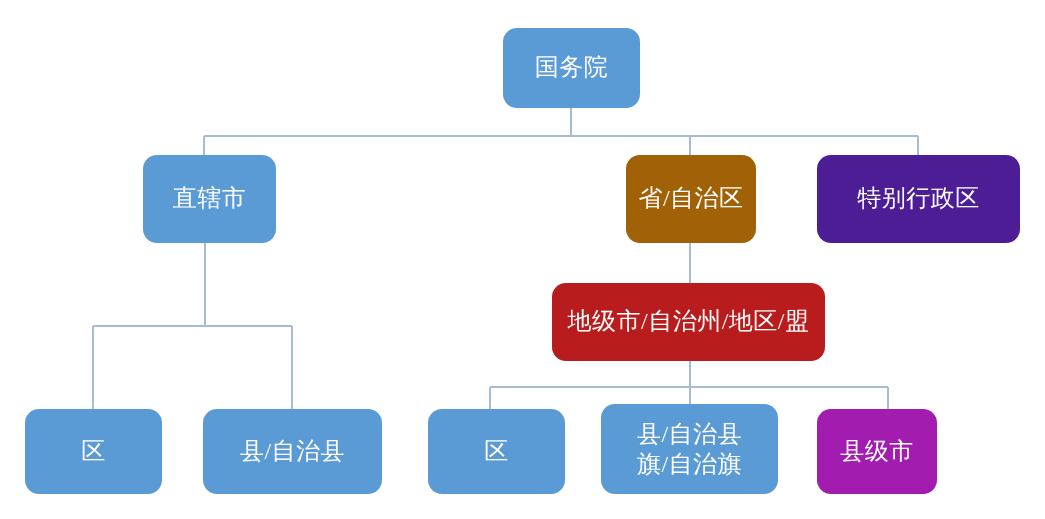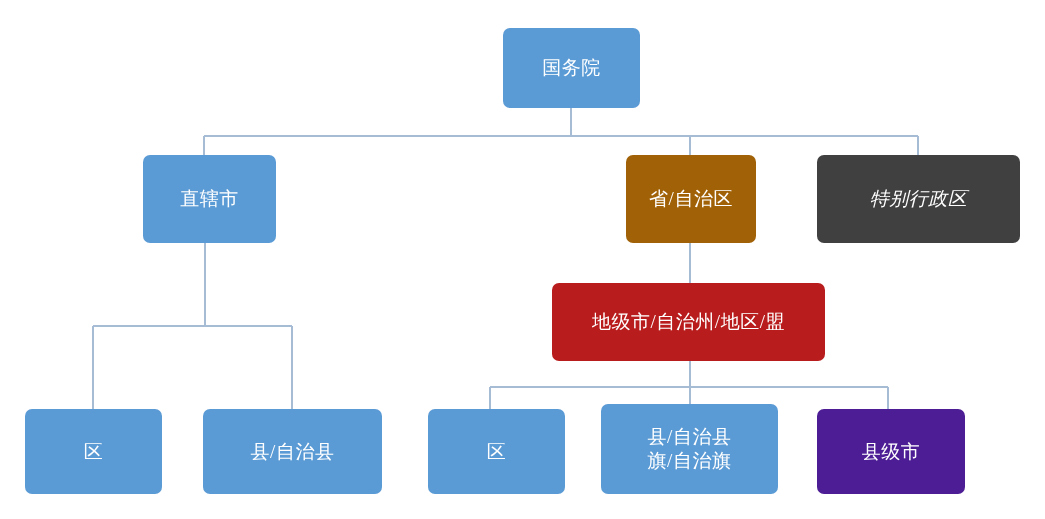--- a/index.html
+++ b/index.html
@@ -23,27 +23,27 @@
     left: 0;
     top: 0;
     width: 1045px;
     height: 519px;
     pointer-events: none;
   }
   .node {
     position: absolute;
     box-sizing: border-box;
     background: #5B9BD5;
-    border-radius: 7px;
+    border-radius: 14px;
     color: #ffffff;
     display: flex;
     align-items: center;
     justify-content: center;
     text-align: center;
-    font-size: 19px;
+    font-size: 24px;
     line-height: 1.22;
     letter-spacing: 0.5px;
     white-space: pre-line;
     padding: 2px 6px;
   }
   .node.two-line {
     line-height: 1.25;
   }
 </style>
 </head>
@@ -67,23 +67,23 @@
       <line x1="490" y1="387" x2="888" y2="387" stroke="#A6BCD4" stroke-width="1.6" shape-rendering="crispEdges"></line>
       <line x1="490" y1="387" x2="490" y2="409" stroke="#A6BCD4" stroke-width="1.6" shape-rendering="crispEdges"></line>
       <line x1="690" y1="387" x2="690" y2="409" stroke="#A6BCD4" stroke-width="1.6" shape-rendering="crispEdges"></line>
       <line x1="888" y1="387" x2="888" y2="409" stroke="#A6BCD4" stroke-width="1.6" shape-rendering="crispEdges"></line>
     </svg>
 
   <div id="nodes-layer">
       <div class="node" style="left: 503px; top: 28px; width: 137px; height: 80px; background: rgb(91, 155, 213); color: rgb(255, 255, 255);">国务院</div>
       <div class="node" style="left: 143px; top: 155px; width: 133px; height: 88px; background: rgb(91, 155, 213); color: rgb(255, 255, 255);">直辖市</div>
       <div class="node" style="left: 626px; top: 155px; width: 130px; height: 88px; background: #a16207; color: rgb(255, 255, 255);">省/自治区</div>
-      <div class="node" style="left: 817px; top: 155px; width: 203px; height: 88px; background: #404040; color: rgb(255, 255, 255); font-style: italic;">特别行政区</div>
+      <div class="node" style="left: 817px; top: 155px; width: 203px; height: 88px; background: #4c1d95; color: rgb(255, 255, 255);">特别行政区</div>
       <div class="node" style="left: 552px; top: 283px; width: 273px; height: 78px; background: #b91c1c; color: rgb(255, 255, 255);">地级市/自治州/地区/盟</div>
       <div class="node" style="left: 25px; top: 409px; width: 137px; height: 85px; background: rgb(91, 155, 213); color: rgb(255, 255, 255);">区</div>
       <div class="node" style="left: 203px; top: 409px; width: 179px; height: 85px; background: rgb(91, 155, 213); color: rgb(255, 255, 255);">县/自治县</div>
       <div class="node" style="left: 428px; top: 409px; width: 137px; height: 85px; background: rgb(91, 155, 213); color: rgb(255, 255, 255);">区</div>
       <div class="node two-line" style="left: 601px; top: 404px; width: 177px; height: 90px; background: rgb(91, 155, 213); color: rgb(255, 255, 255);">县/自治县
 旗/自治旗</div>
-      <div class="node" style="left: 817px; top: 409px; width: 148px; height: 85px; background: #4c1d95; color: rgb(255, 255, 255);">县级市</div>
+      <div class="node" style="left: 817px; top: 409px; width: 120px; height: 85px; background: #a21caf; color: rgb(255, 255, 255);">县级市</div>
     </div>
 
 </div>
 
 </body></html>

